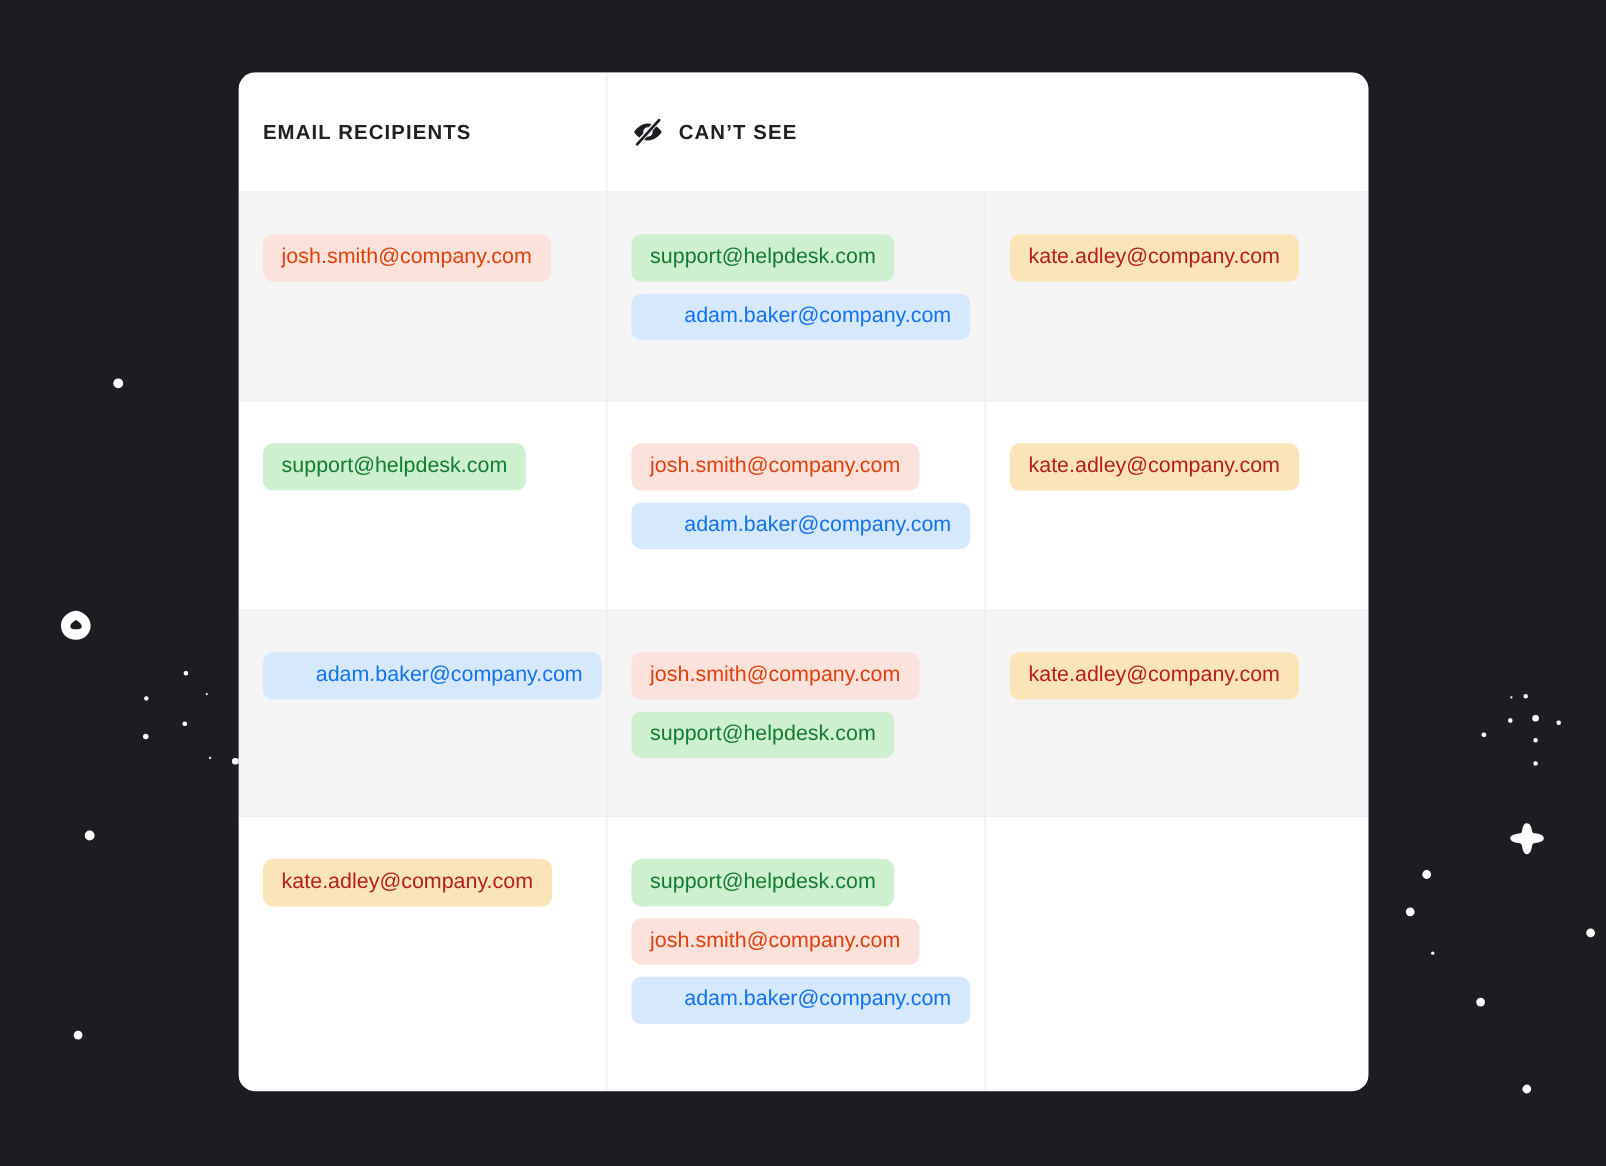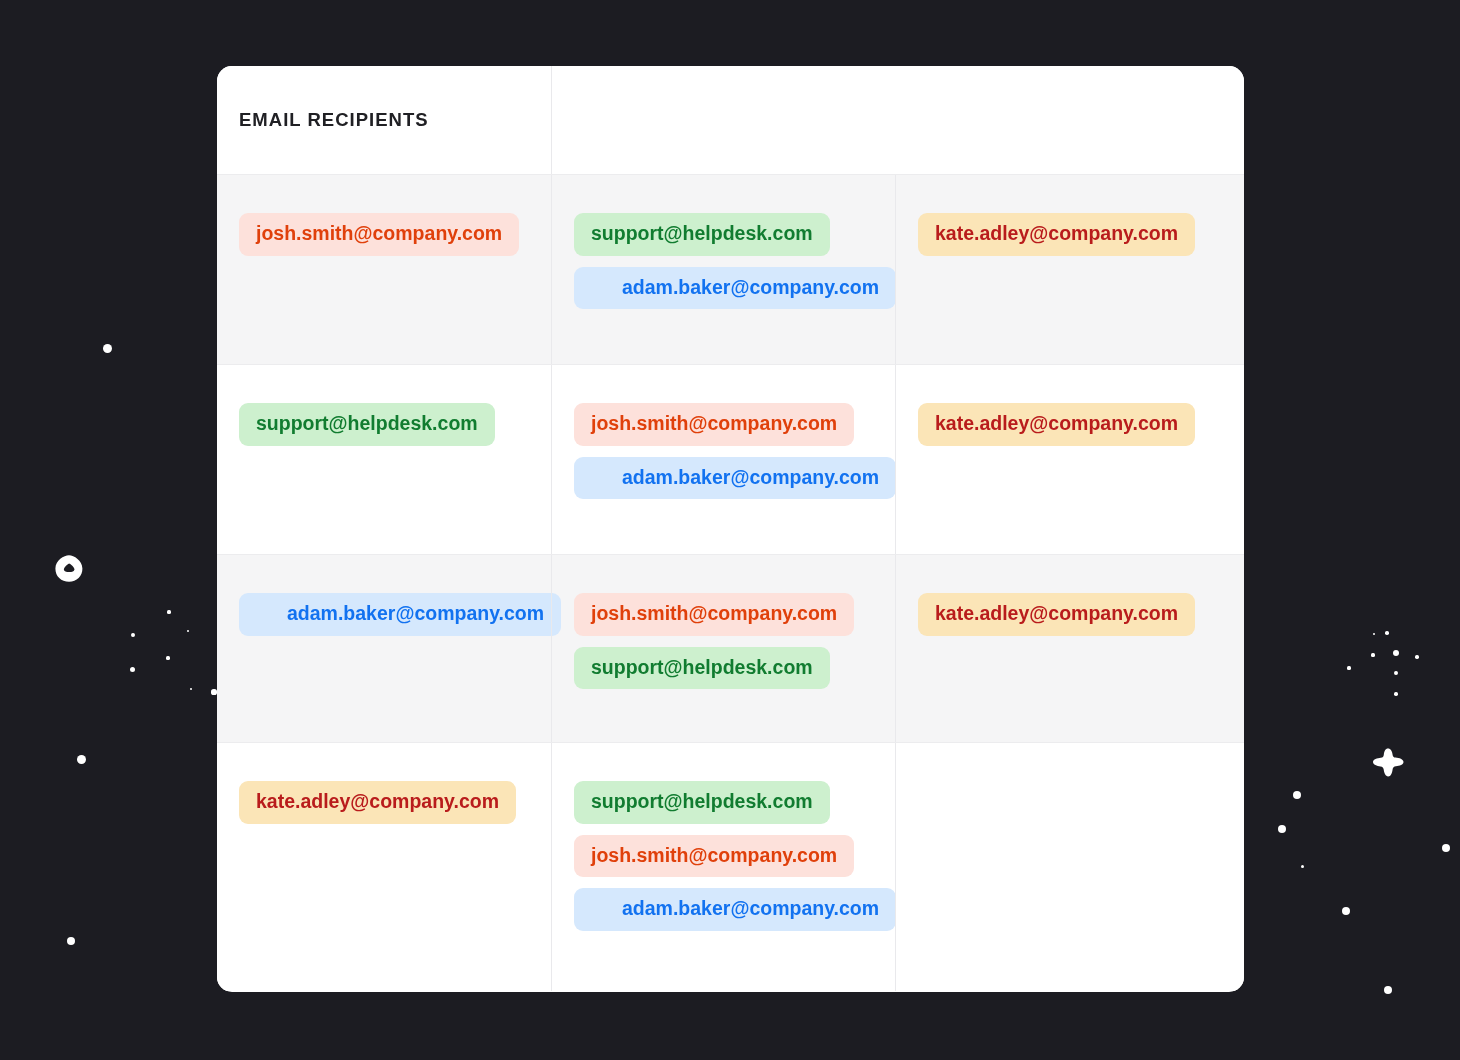--- a/index.html
+++ b/index.html
@@ -142,21 +142,21 @@
     gap: 11px;
   }
 
   
   .pill {
     display: inline-block;
     padding: 11px 17px 12px;
     border-radius: 9px;
     font-size: 19.5px;
     line-height: 1;
-    font-weight: 700;
+    font-weight: 400;
     white-space: nowrap;
   }
   .pill-red   { background: #fde1db; color: #e0400b; }
   .pill-green { background: #cdf0ce; color: #117c30; }
   .pill-blue  { background: #d5e8fd; color: #1272f0; padding-left: 48px; }
   .pill-amber { background: #fbe5b7; color: #b91c1c; }
 </style>
 </head>
 <body>
 
@@ -199,20 +199,39 @@
     <span class="star-dot" style="left: 1383.8px; top: 985.8px; width: 8.4px; height: 8.4px;"></span>
   </div>
 
 <div class="card">
   <div class="table">
 
     <div class="row header-row">
       <div class="cell col-0">
         <span class="header-label">EMAIL RECIPIENTS</span>
       </div>
+      <div class="cell col-2">
+        <span class="header-icon">
+          <svg viewBox="0 0 30 30" width="30" height="30" aria-hidden="true">
+            <defs>
+              <mask id="slashMask">
+                <rect x="0" y="0" width="30" height="30" fill="#fff"></rect>
+                <line x1="25.5" y1="3.4" x2="4.5" y2="26.6" stroke="#000" stroke-width="4.6" stroke-linecap="round"></line>
+              </mask>
+            </defs>
+            <g mask="url(#slashMask)">
+              <path d="M15 7.3c5.7 0 10.8 4.6 12.6 7.7-1.8 3.1-6.9 7.7-12.6 7.7S4.2 18.1 2.4 15C4.2 11.9 9.3 7.3 15 7.3Z" fill="currentColor"></path>
+              <circle cx="15" cy="15" r="4.3" fill="#ffffff"></circle>
+              <circle cx="15" cy="15" r="2.2" fill="currentColor"></circle>
+            </g>
+            <line x1="25.2" y1="4.2" x2="5.2" y2="26.2" stroke="currentColor" stroke-width="2.5" stroke-linecap="round"></line>
+          </svg>
+        </span>
+        <span class="header-label">CAN’T SEE</span>
+      </div>
     </div>
 
     <div id="table-body">
         <div class="row body-row row-h-1 shaded">
           <div class="cell col-0">
             <span class="pill pill-red">josh.smith@company.com</span>
           </div>
           <div class="cell col-1">
             <span class="pill pill-green">support@helpdesk.com</span>
             <span class="pill pill-blue">adam.baker@company.com</span>

